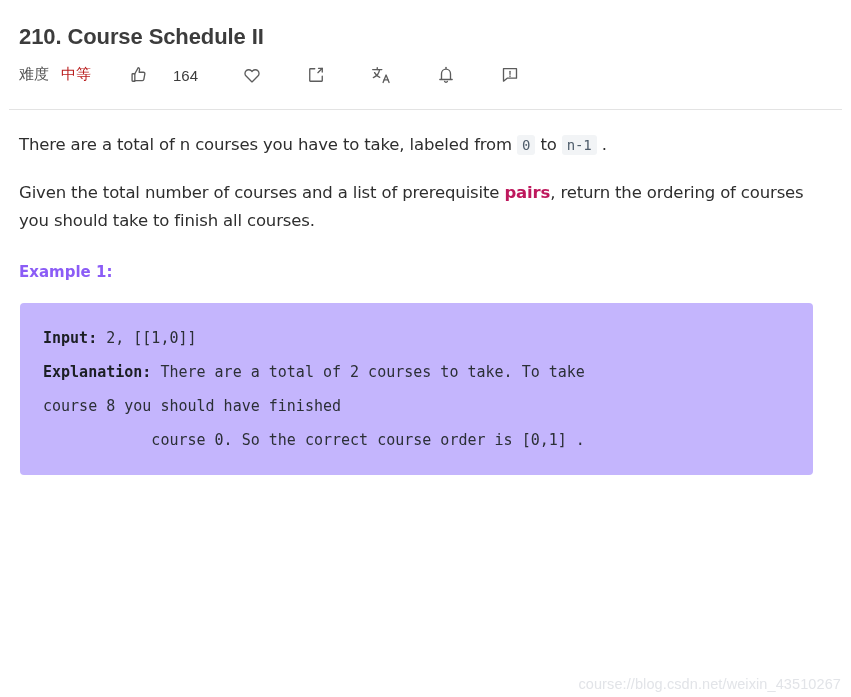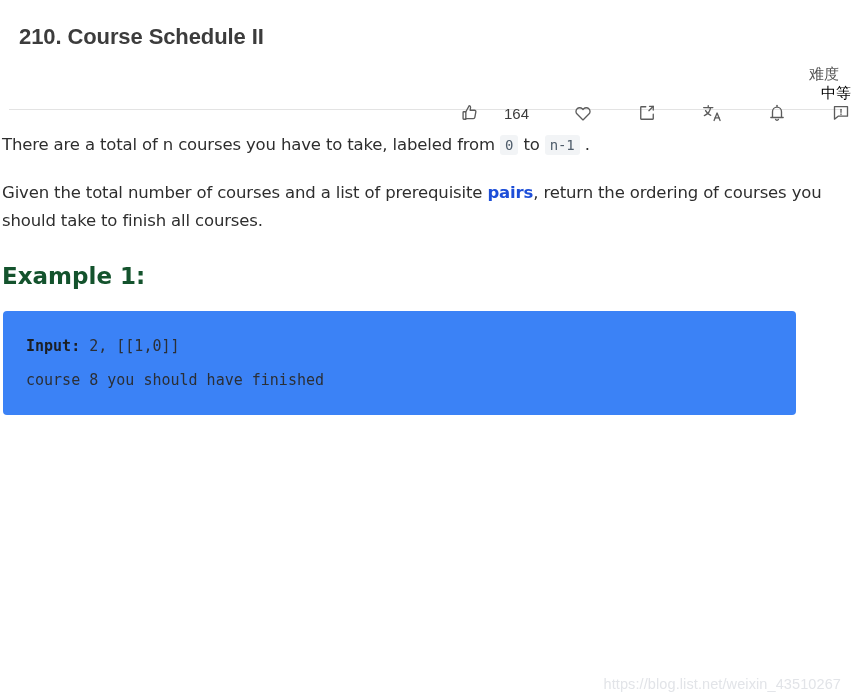--- a/index.html
+++ b/index.html
@@ -30,34 +30,33 @@
     font-weight: bold;
     color: #3c3c3c;
     letter-spacing: -0.1px;
     margin: 0;
     padding: 22px 0 0 19px;
     line-height: 30px;
   }
 
   .meta-bar {
     display: flex;
-    align-items: flex-end;
-    padding: 13px 0 0 19px;
+    align-items: flex-start;
+    padding: 13px 13px 0 19px;
     height: 26px;
-    flex-direction: column;
   }
   .meta-label {
     font-size: 15px;
     color: #555555;
     margin-right: 12px;
     font-family: "DejaVu Sans", sans-serif;
   }
   .meta-difficulty {
     font-size: 15px;
-    color: #000000;
+    color: #b91c1c;
     font-family: "DejaVu Sans", sans-serif;
   }
 
   .action-group {
     display: flex;
     align-items: center;
     margin-left: 38px;
   }
   .action-item {
     display: flex;
@@ -75,21 +74,21 @@
     font-family: "Liberation Sans", sans-serif;
   }
 
   .divider {
     height: 1px;
     background: #e3e3e3;
     margin: 18px 9px 0 9px;
   }
 
   
-  .content { padding: 0 2px; }
+  .content { padding: 0 19px; }
 
   p.para {
     font-size: 16.5px;
     line-height: 28px;
     color: #2e2e2e;
     margin: 20px 0 0 0;
     font-family: "DejaVu Sans", sans-serif;
     letter-spacing: -0.15px;
   }
   p.para:first-child { margin-top: 21px; }
@@ -97,34 +96,34 @@
   code.inline {
     font-family: "DejaVu Sans Mono", monospace;
     font-size: 14px;
     color: #4e5c6a;
     background: #f2f4f6;
     border-radius: 3px;
     padding: 2px 5px;
     white-space: nowrap;
   }
 
-  b.strong { font-weight: bold; color: #1d4ed8; }
+  b.strong { font-weight: bold; color: #be185d; }
 
   h4.example-head {
-    font-size: 23px;
+    font-size: 15px;
     font-weight: bold;
-    color: #14532d;
+    color: #8b5cf6;
     margin: 28px 0 0 0;
     font-family: "DejaVu Sans", sans-serif;
   }
 
   
   .code-block {
     margin: 22px 0 0 1px;
-    background: #3b82f6;
+    background: #c4b5fd;
     border-radius: 4px;
     padding: 18px 16px 18px 23px;
     width: 793px;
     box-sizing: border-box;
     position: relative;
   }
   .code-line {
     font-family: "DejaVu Sans Mono", monospace;
     font-size: 15px;
     line-height: 34px;
@@ -231,20 +230,22 @@
     <p class="para"><span>There are a total of n courses you have to take, labeled from </span><code class="inline">0</code><span> to </span><code class="inline">n-1</code><span> .</span></p>
 
 
     <p class="para"><span>Given the total number of courses and a list of prerequisite </span><b class="strong">pairs</b><span>, return the ordering of courses you should take to finish all courses.</span></p>
 
 
     <h4 class="example-head">Example 1:</h4>
 
     <div class="code-block">
       <div class="code-line"><span class="kw">Input:</span><span> 2, [[1,0]]</span></div>
+      <div class="code-line"><span class="kw">Explanation:</span><span> There are a total of 2 courses to take. To take</span></div>
       <div class="code-line"><span class="kw"></span><span>course 8 you should have finished</span></div>
+      <div class="code-line"><span class="kw"></span><span>            course 0. So the correct course order is [0,1] .</span></div>
     </div>
 
   </div>
 
-  <div class="watermark">https://blog.list.net/weixin_43510267</div>
+  <div class="watermark">course://blog.csdn.net/weixin_43510267</div>
 
 </div>
 
 </body></html>

